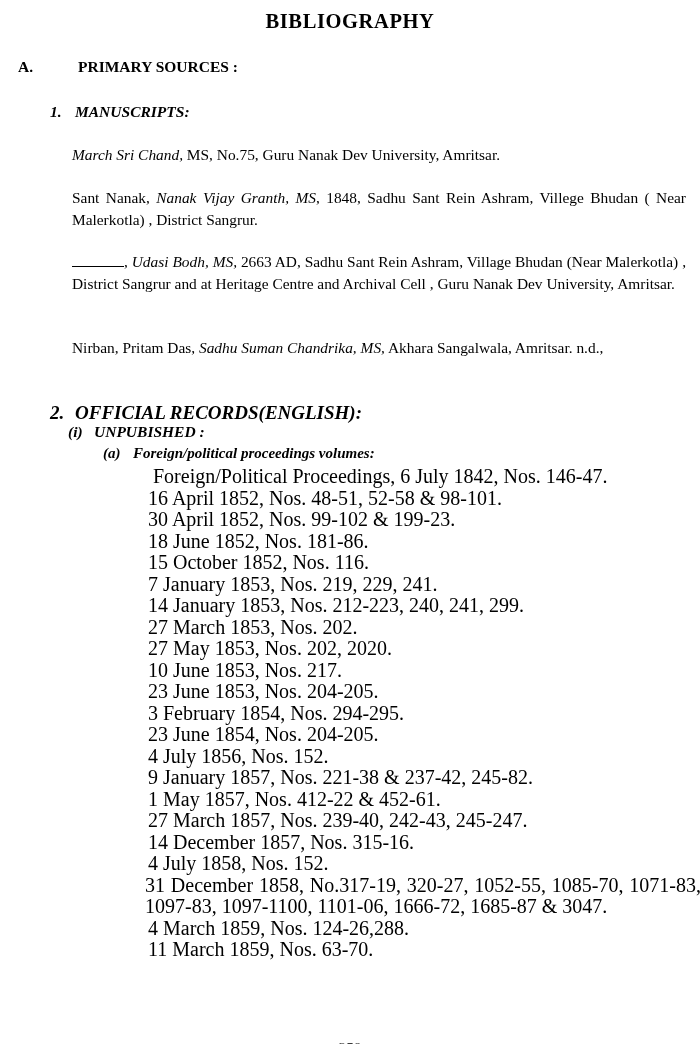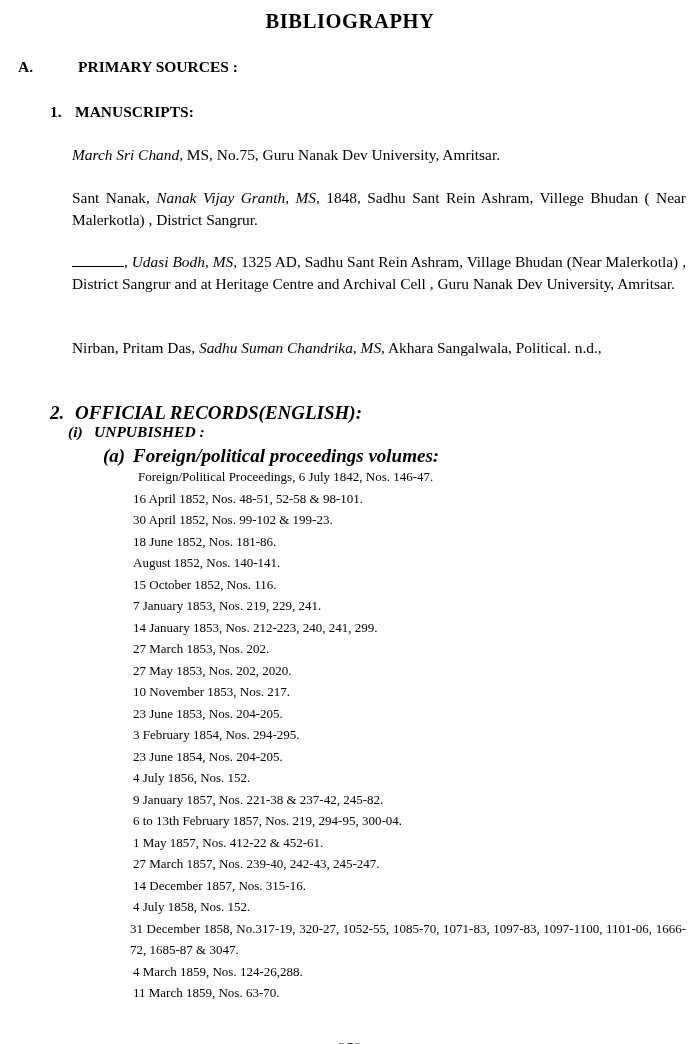--- a/index.html
+++ b/index.html
@@ -49,20 +49,21 @@
     width: 60px;
   }
 
   
   .sub-heading-1 {
     position: absolute;
     top: 95px;
     left: 50px;
     font-size: 15.5px;
     font-weight: bold;
+    font-style: italic;
   }
   .sub-heading-1 .marker {
     display: inline-block;
     width: 25px;
   }
 
   
   .entry {
     position: absolute;
     left: 72px;
@@ -113,36 +114,36 @@
     font-style: italic;
   }
   .sub-heading-i .marker {
     display: inline-block;
     width: 26px;
   }
   .sub-heading-a {
     position: absolute;
     top: 437px;
     left: 103px;
-    font-size: 19px;
+    font-size: 15px;
     font-weight: bold;
     font-style: italic;
   }
   .sub-heading-a .marker {
     display: inline-block;
     width: 30px;
   }
 
   
   .proceedings {
     position: absolute;
     top: 458px;
-    left: 133px;
+    left: 148px;
     width: 553px;
-    font-size: 13px;
+    font-size: 20px;
     line-height: 21.5px;
   }
   .proc-line {
     white-space: nowrap;
   }
   .proc-line.first-line {
     padding-left: 5px;
   }
   .proc-line.wrap {
     white-space: normal;
@@ -180,57 +181,55 @@
 
   <div class="entry entry-matre">
     <i>March Sri Chand,</i><span> MS, No.75, Guru Nanak Dev University, Amritsar.</span>
   </div>
 
   <div class="entry entry-santrein">
     <span>Sant Nanak, </span><i>Nanak Vijay Granth, MS</i><span>, 1848, Sadhu Sant Rein Ashram, Villege Bhudan ( Near Malerkotla) , District Sangrur.</span>
   </div>
 
   <div class="entry entry-udasi">
-    <span class="blank-rule"></span><span>, </span><i>Udasi Bodh, MS,</i><span> 1325 AD, Sadhu Sant Rein Ashram, Village Bhudan (Near Malerkotla) , District Sangrur and at Heritage Centre and Archival Cell , Guru Nanak Dev University, Amritsar.</span>
+    <span class="blank-rule"></span><span>, </span><i>Udasi Bodh, MS,</i><span> 2663 AD, Sadhu Sant Rein Ashram, Village Bhudan (Near Malerkotla) , District Sangrur and at Heritage Centre and Archival Cell , Guru Nanak Dev University, Amritsar.</span>
   </div>
 
   <div class="entry entry-nirban no-justify">
-    <span>Nirban, Pritam Das, </span><i>Sadhu Suman Chandrika, MS,</i><span> Akhara Sangalwala, Political. n.d.,</span>
+    <span>Nirban, Pritam Das, </span><i>Sadhu Suman Chandrika, MS,</i><span> Akhara Sangalwala, Amritsar. n.d.,</span>
   </div>
 
   <div class="sub-heading-2">
     <span class="marker">2.</span><span>OFFICIAL RECORDS(ENGLISH):</span>
   </div>
 
   <div class="sub-heading-i">
     <span class="marker">(i)</span><span>UNPUBISHED :</span>
   </div>
 
   <div class="sub-heading-a">
     <span class="marker">(a)</span><span>Foreign/political proceedings volumes:</span>
   </div>
 
   <div class="proceedings">
       <div class="proc-line first-line">Foreign/Political Proceedings,  6 July 1842, Nos. 146-47.</div>
       <div class="proc-line">16 April 1852, Nos. 48-51, 52-58 &amp; 98-101.</div>
       <div class="proc-line">30 April 1852, Nos. 99-102 &amp; 199-23.</div>
       <div class="proc-line">18 June 1852, Nos. 181-86.</div>
-      <div class="proc-line">August 1852, Nos. 140-141.</div>
       <div class="proc-line">15 October 1852,  Nos. 116.</div>
       <div class="proc-line">7 January 1853, Nos. 219,  229,  241.</div>
       <div class="proc-line">14 January 1853, Nos. 212-223,  240,  241,  299.</div>
       <div class="proc-line">27  March 1853, Nos. 202.</div>
       <div class="proc-line">27 May 1853, Nos. 202, 2020.</div>
-      <div class="proc-line">10 November 1853,  Nos. 217.</div>
+      <div class="proc-line">10 June 1853,  Nos. 217.</div>
       <div class="proc-line">23 June 1853,  Nos. 204-205.</div>
       <div class="proc-line">3 February 1854, Nos. 294-295.</div>
       <div class="proc-line">23 June 1854, Nos. 204-205.</div>
       <div class="proc-line">4 July 1856,  Nos. 152.</div>
       <div class="proc-line">9 January 1857, Nos. 221-38 &amp; 237-42, 245-82.</div>
-      <div class="proc-line">6 to 13th February 1857,  Nos. 219, 294-95, 300-04.</div>
       <div class="proc-line">1 May 1857, Nos. 412-22 &amp; 452-61.</div>
       <div class="proc-line">27 March 1857, Nos. 239-40, 242-43, 245-247.</div>
       <div class="proc-line">14 December 1857, Nos. 315-16.</div>
       <div class="proc-line">4 July 1858, Nos. 152.</div>
       <div class="proc-line wrap">31  December  1858,  No.317-19,  320-27,  1052-55,  1085-70,  1071-83, 1097-83, 1097-1100, 1101-06, 1666-72,   1685-87 &amp; 3047.</div>
       <div class="proc-line">4 March 1859, Nos. 124-26,288.</div>
       <div class="proc-line">11 March 1859, Nos. 63-70.</div>
     </div>
 
   <div class="page-number">258</div>

